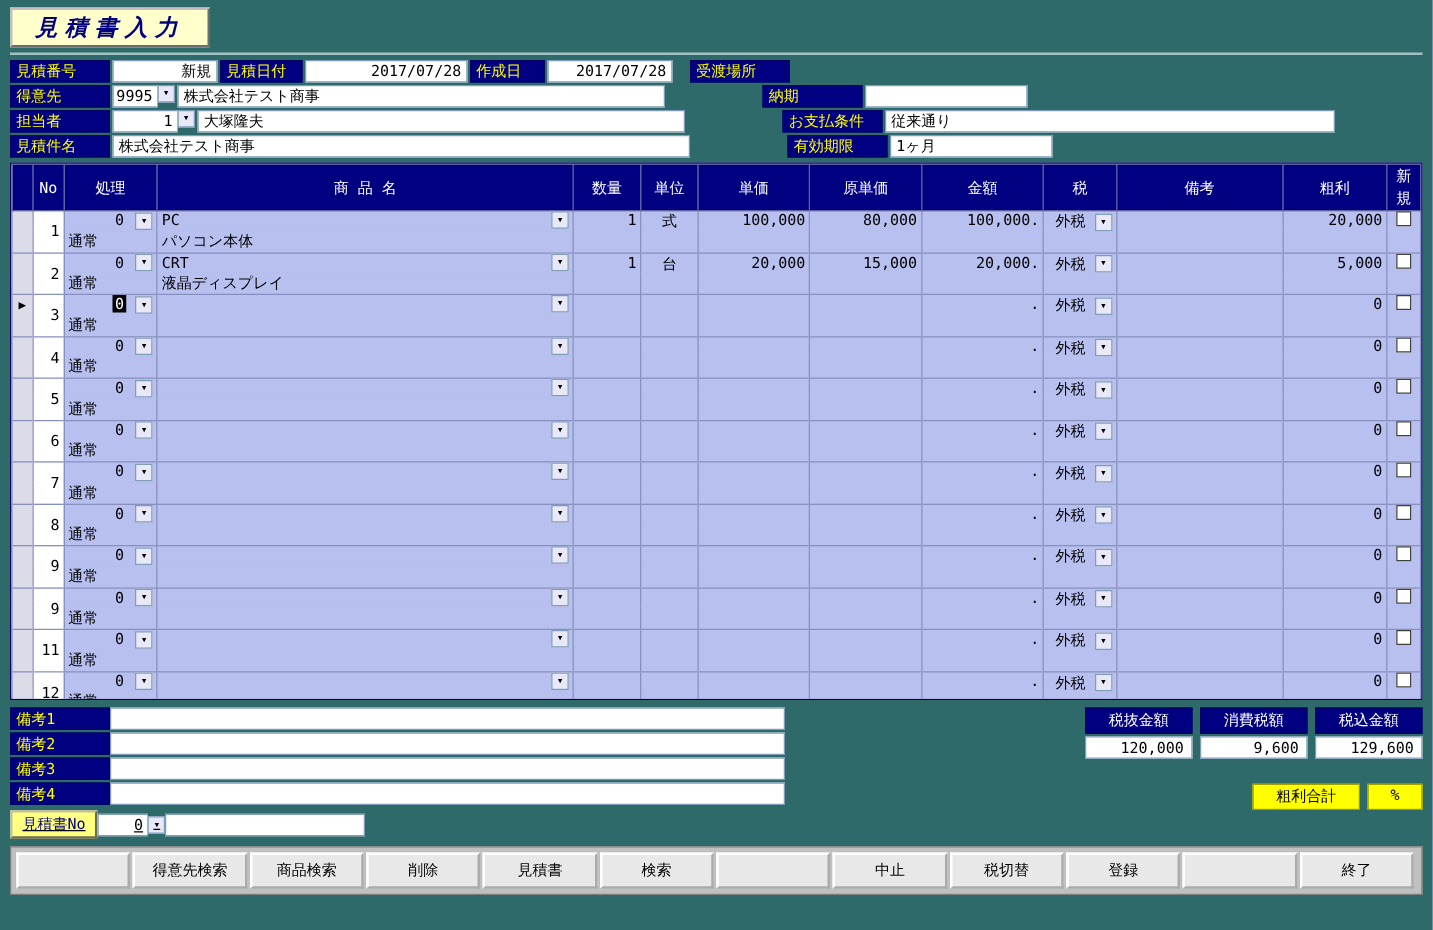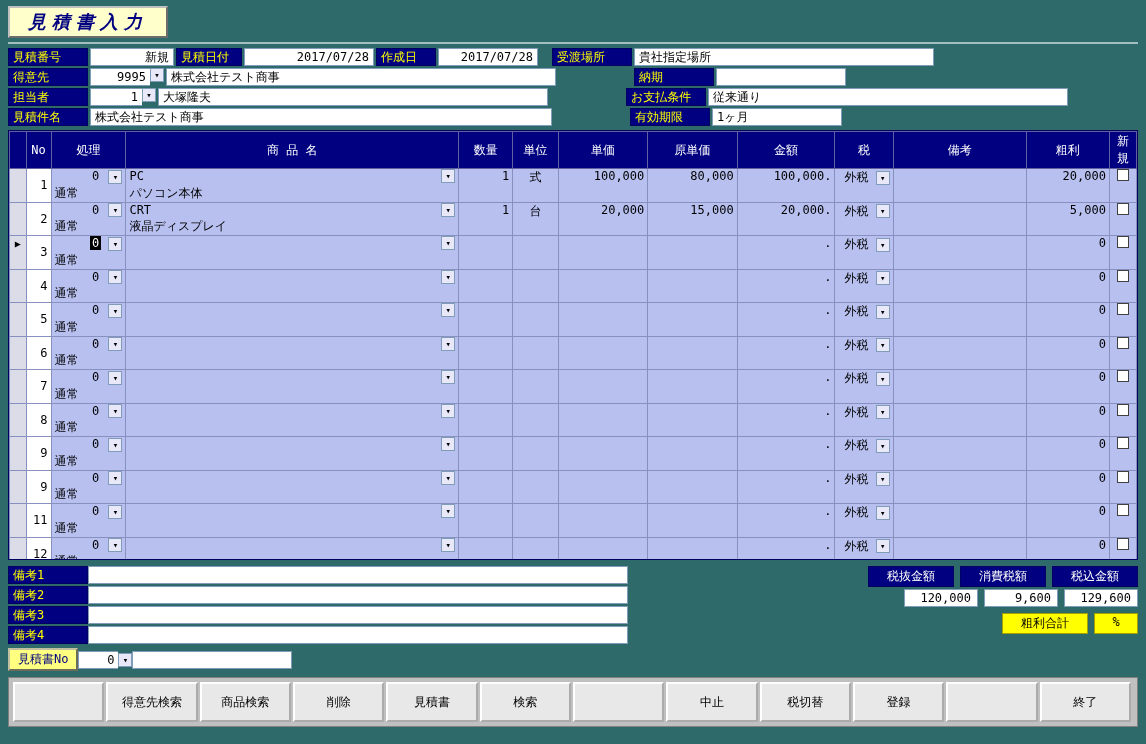--- a/index.html
+++ b/index.html
@@ -101,50 +101,50 @@
   .chk { width:12px; height:12px; border:1px solid #404040; background:#fff; display:inline-block;}
 
   
   .bottom {
     display:flex; gap:10px; margin-top:6px;
     align-items: flex-start;
   }
   .remarks { }
   .remark-row { display:flex; margin-bottom:2px; }
   .remark-val { width:540px; background:#fff; border:1px solid #7f9db9; height:18px;}
-  .est-no-row { display:flex; align-items:center; margin-top:4px;}
+  .est-no-row { display:flex; align-items:center; margin-top:4px;text-decoration:underline;}
   .est-no-lbl {
     background:#ffff80; border:2px outset #c0c0a0;
     padding:1px 8px; font-size:12px; color:#000080;
   }
 
   .totals { margin-left:auto; }
   .totals-row { display:flex; gap:6px; margin-bottom:2px; justify-content:flex-end;}
   .tot-lbl {
     background:#000080; color:#fff; padding:1px 6px;
     border:1px solid #000060; width:86px; text-align:center;
   }
   .tot-lbl.yellow { background:#ffff00; color:#000; border:1px solid #a0a000;}
   .tot-val {
-    background:#fff; border:1px solid #7f9db9; width:74px;
+    background:#fff; border:1px solid #7f9db9; width:86px;
     text-align:right; padding:1px 6px; height:18px;
   }
 
   
   .footer {
     margin-top:6px;
     background:#c0c0c0;
     border:1px solid #808080;
     padding:4px;
     display:flex;
     gap:0;
   }
   .fbtn {
     flex:1;
-    height:40px;
+    height:29px;
     background:#e8e8e8;
     border:2px outset #fff;
     font-size:12px;
     display:flex; align-items:center; justify-content:center;
     margin-right:2px;
     cursor:pointer;
   }
   .fbtn.empty { color:transparent; }
 </style>
 </head>
@@ -156,26 +156,25 @@
   <div class="hdr">
     <div class="hdr-row">
       <span class="lbl w80">見積番号</span>
       <span class="val right" style="width:84px">新規</span>
       <span class="lbl" style="width:66px">見積日付</span>
       <span class="val right" style="width:130px">2017/07/28</span>
       <span class="lbl" style="width:60px">作成日</span>
       <span class="val right" style="width:100px">2017/07/28</span>
       <span class="spacer" style="width:10px"></span>
       <span class="lbl w80">受渡場所</span>
-      <span class="val" style="width:300px">貴社指定場所</span>
     </div>
     <div class="hdr-row">
       <span class="lbl w80">得意先</span>
       <span style="display:inline-flex;">
-        <span class="val right" style="width:60px;border-right:none">9995</span>
+        <span class="val right" style="width:36px;border-right:none">9995</span>
         <span class="dd">▾</span>
       </span>
       <span class="val" style="width:390px">株式会社テスト商事</span>
       <span class="spacer" style="width:74px"></span>
       <span class="lbl w80">納期</span>
       <span class="val" style="width:130px"></span>
     </div>
     <div class="hdr-row">
       <span class="lbl w80">担当者</span>
       <span style="display:inline-flex;">
@@ -513,21 +512,21 @@
       <div class="totals-row">
         <span class="tot-lbl">税抜金額</span>
         <span class="tot-lbl">消費税額</span>
         <span class="tot-lbl">税込金額</span>
       </div>
       <div class="totals-row">
         <span class="tot-val">120,000</span>
         <span class="tot-val">9,600</span>
         <span class="tot-val">129,600</span>
       </div>
-      <div class="totals-row" style="margin-top:6px">
+      <div class="totals-row" style="margin-top:20px">
         <span class="tot-lbl yellow">粗利合計</span>
         <span class="tot-lbl yellow" style="width:44px">%</span>
       </div>
     </div>
   </div>
 
   <div class="footer">
     <div class="fbtn empty"></div>
     <div class="fbtn">得意先検索</div>
     <div class="fbtn">商品検索</div>

